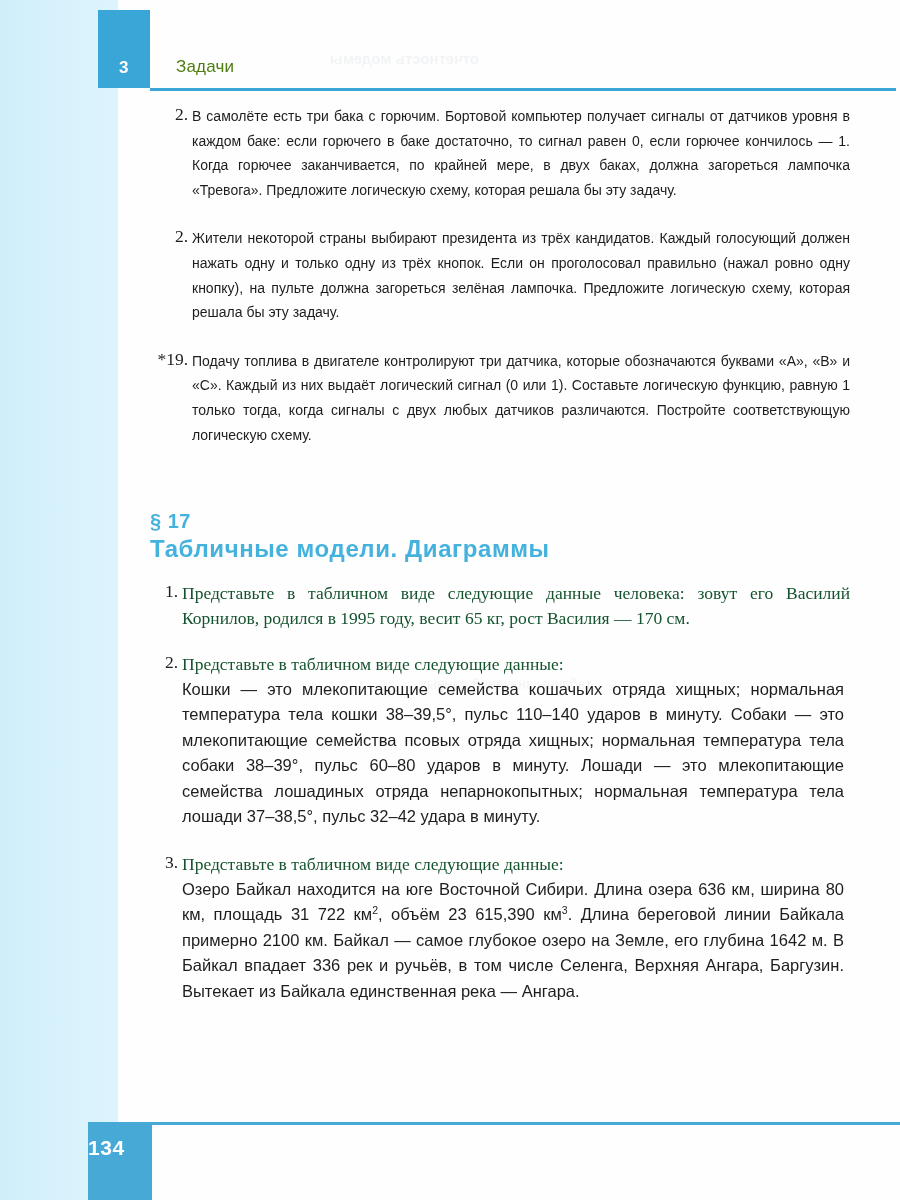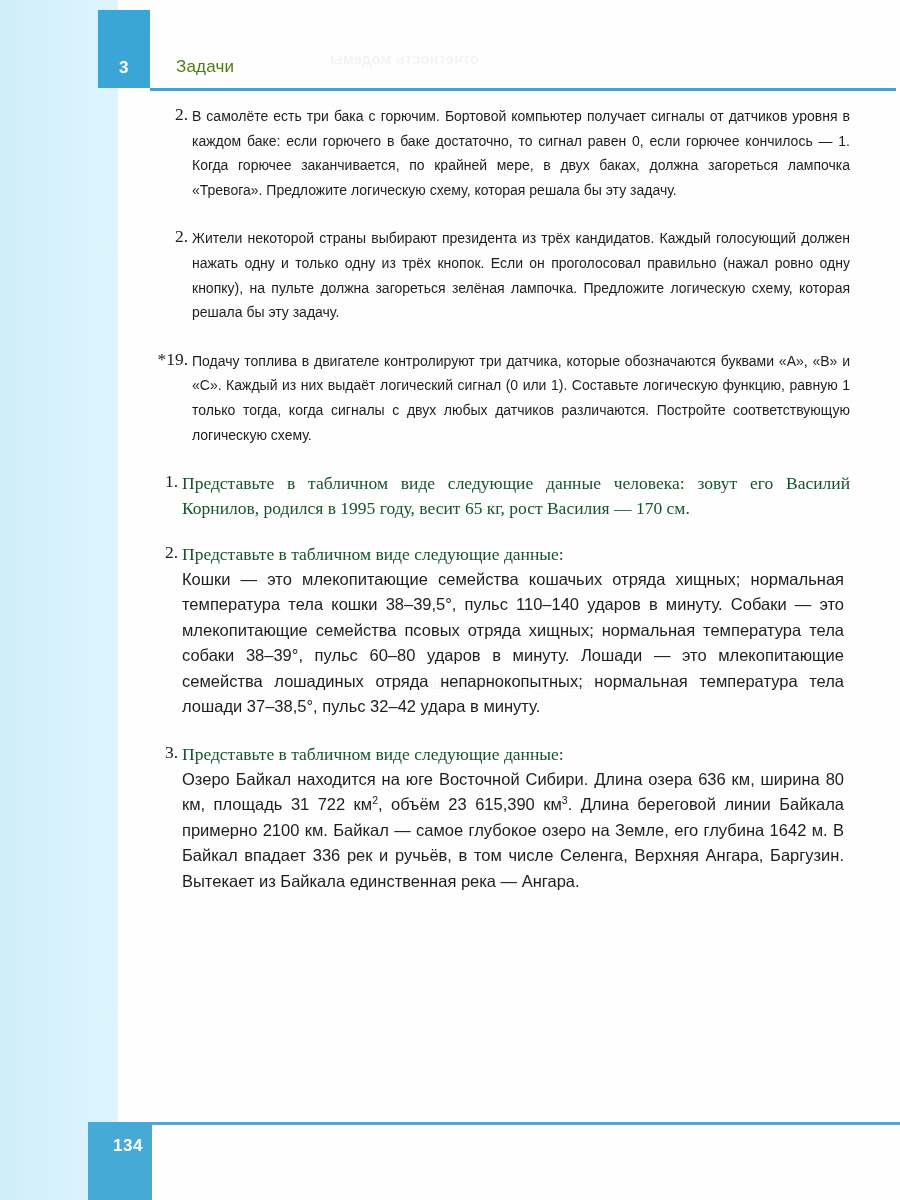--- a/index.html
+++ b/index.html
@@ -199,27 +199,27 @@
   .footer-badge {
     position: absolute;
     left: 0;
     top: 4px;
     width: 64px;
     height: 78px;
     background: #46a9d6;
   }
   .footer-num {
     position: absolute;
-    left: 8px;
+    left: 0;
     top: 18px;
     width: 64px;
-    text-align: center;
+    text-align: left;
     color: #ffffff;
     font-family: "Liberation Sans", sans-serif;
-    font-size: 17px;
+    font-size: 21px;
     font-weight: bold;
     letter-spacing: 0.6px;
   }
   .footer-rule {
     position: absolute;
     left: 64px;
     top: 4px;
     width: 748px;
     height: 3px;
     background: #46a9d6;
@@ -266,20 +266,24 @@
     <div class="problem">
       <span class="num">2.</span>
       <div class="body">Жители некоторой страны выбирают президента из трёх кандидатов. Каждый голосующий должен нажать одну и только одну из трёх кнопок. Если он проголосовал правильно (нажал ровно одну кнопку), на пульте должна загореться зелёная лампочка. Предложите логическую схему, которая решала бы эту задачу.</div>
     </div>
 
     <div class="problem star">
       <span class="num">*19.</span>
       <div class="body">Подачу топлива в двигателе контролируют три датчика, которые обозначаются буквами «А», «В» и «С». Каждый из них выдаёт логический сигнал (0 или 1). Составьте логическую функцию, равную 1 только тогда, когда сигналы с двух любых датчиков различаются. Постройте соответствующую логическую схему.</div>
     </div>
 
+    <div class="section-head">
+      <div class="section-sign">§ 17</div>
+      <div class="section-title">Табличные модели. Диаграммы</div>
+    </div>
 
     <div class="task-sm" style="margin-bottom:22px;">
       <span class="num">1.</span>
       <div class="body">Представьте в табличном виде следующие данные человека: зовут его Василий Корнилов, родился в 1995 году, весит 65 кг, рост Василия — 170 см.</div>
     </div>
 
     <div class="task-sm">
       <span class="num">2.</span>
       <div class="body">Представьте в табличном виде следующие данные:</div>
     </div>

